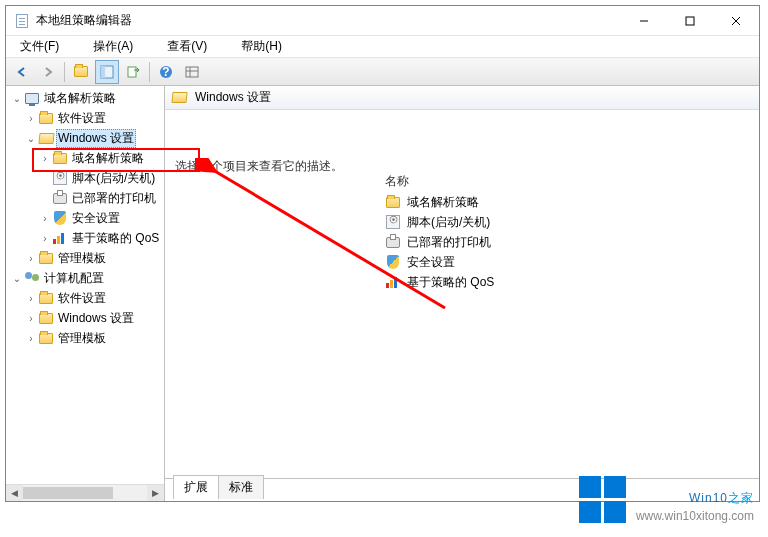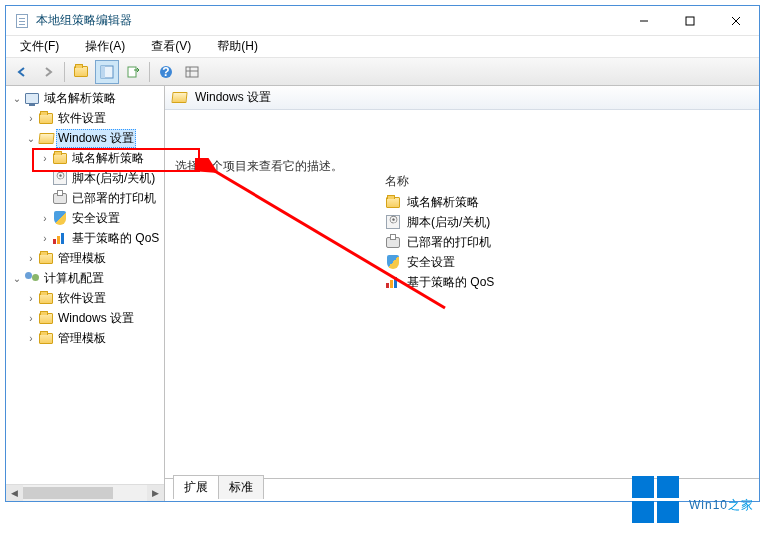--- a/index.html
+++ b/index.html
@@ -2,25 +2,25 @@
 <html><head>
 <meta charset="utf-8">
 <style>
 * { box-sizing: border-box; margin: 0; padding: 0; font-family: "Microsoft YaHei", "Segoe UI", sans-serif; font-size: 12px; }
 body { background: #fff; width: 768px; height: 537px; position: relative; overflow: hidden; }
 
 .window { position: absolute; left: 5px; top: 5px; width: 755px; height: 497px; border: 1px solid #4a8fd8; background: #fff; display: flex; flex-direction: column; }
 
 .titlebar { height: 30px; background: #fff; display: flex; align-items: center; padding-left: 8px; border-bottom: 1px solid #e5e5e5; }
 .titlebar .title-icon { width: 16px; height: 16px; margin-right: 6px; display: flex; align-items: center; justify-content: center; }
-.titlebar .title { flex: 1; color: #0c4a6e; }
+.titlebar .title { flex: 1; color: #000000; }
 .win-buttons { display: flex; }
 .win-btn { width: 46px; height: 30px; display: flex; align-items: center; justify-content: center; color: #000; }
 
-.menubar { height: 22px; display: flex; align-items: center; padding-left: 6px; gap: 10px; border-bottom: 1px solid #e5e5e5; }
+.menubar { height: 22px; display: flex; align-items: center; padding-left: 6px; gap: 18px; border-bottom: 1px solid #e5e5e5; }
 .menubar span { padding: 2px 8px; }
 
 .toolbar { height: 28px; background: linear-gradient(#f8f8f8,#e8e8e8); border-bottom: 1px solid #c0c0c0; display: flex; align-items: center; padding: 0 4px; gap: 2px; }
 .tb-btn { width: 24px; height: 24px; display: flex; align-items: center; justify-content: center; border: 1px solid transparent; }
 .tb-btn.pressed { border: 1px solid #7aa7d0; background: #cde6f7; }
 .tb-sep { width: 1px; height: 20px; background: #c0c0c0; margin: 0 2px; }
 
 .body-area { flex: 1; display: flex; min-height: 0; }
 
 .tree-pane { width: 159px; border-right: 1px solid #c0c0c0; position: relative; overflow: hidden; }
@@ -343,14 +343,15 @@
 
 <div class="watermark">
   <div class="wlogo">
       <div></div>
       <div></div>
       <div></div>
       <div></div>
     </div>
   <div class="wtext">
     <div class="big"><span>Win10</span><span class="blue">之家</span></div>
+    <div class="small">www.win10xitong.com</div>
   </div>
 </div>
 
 </body></html>

